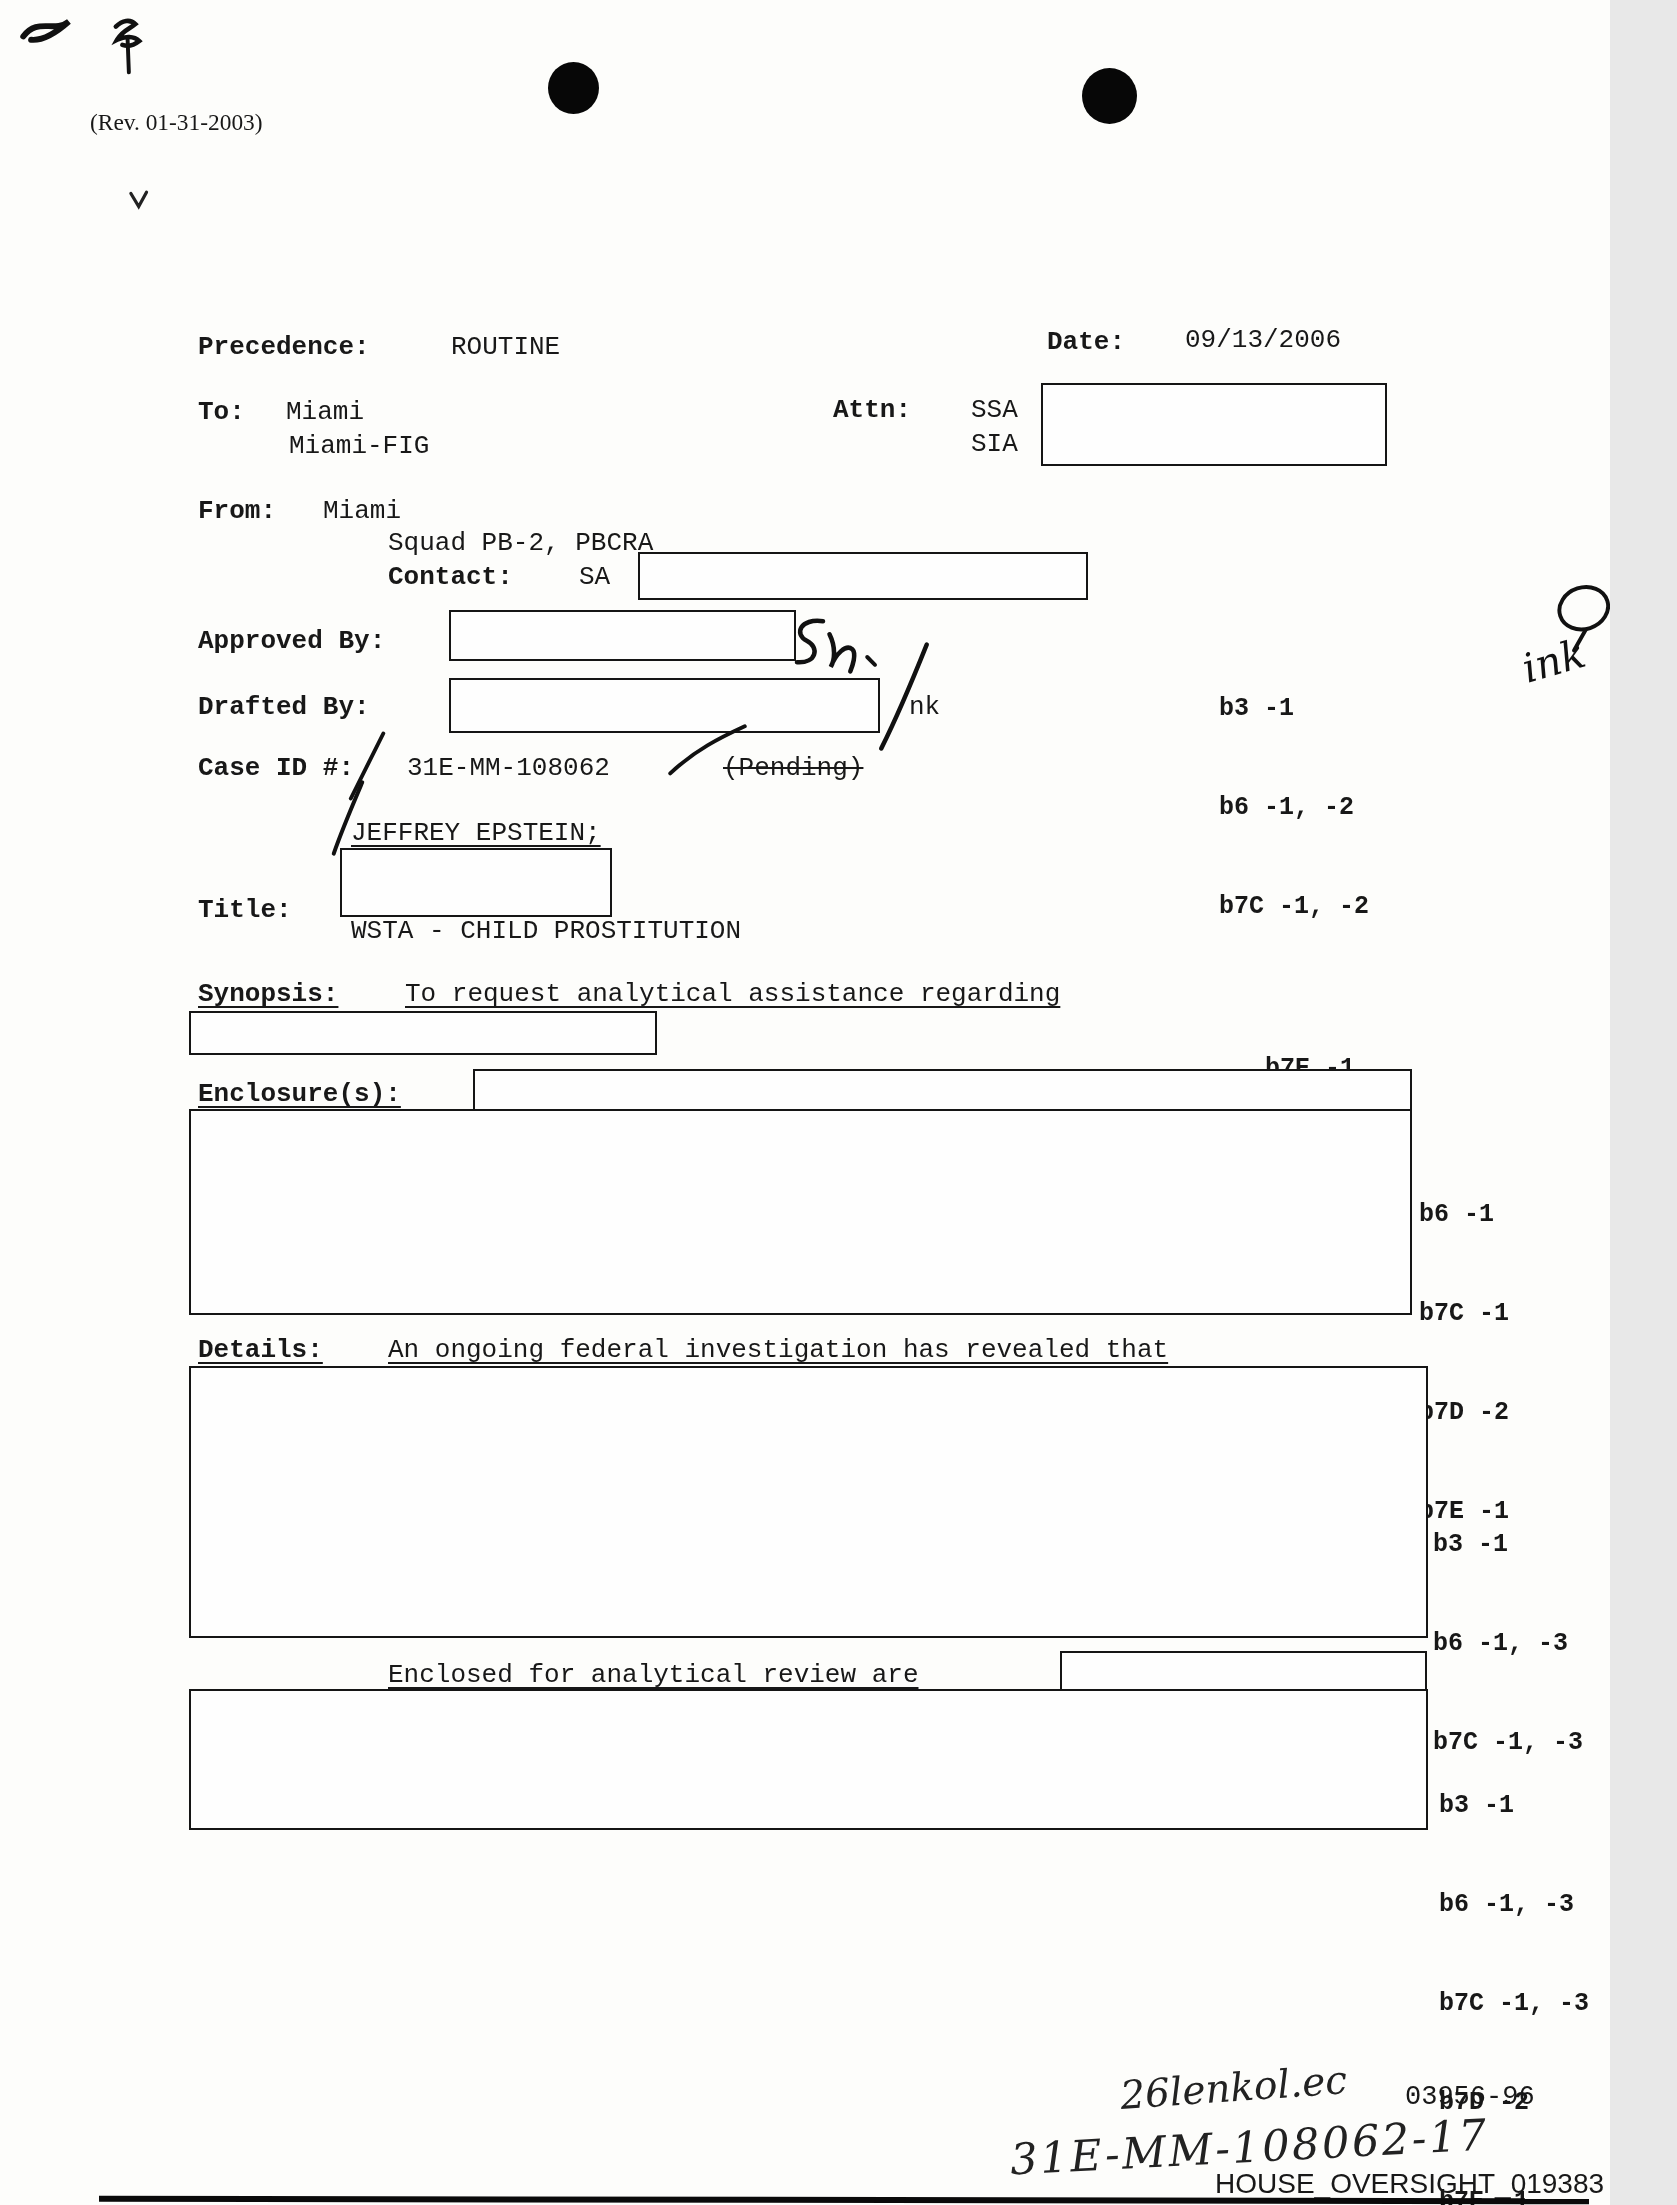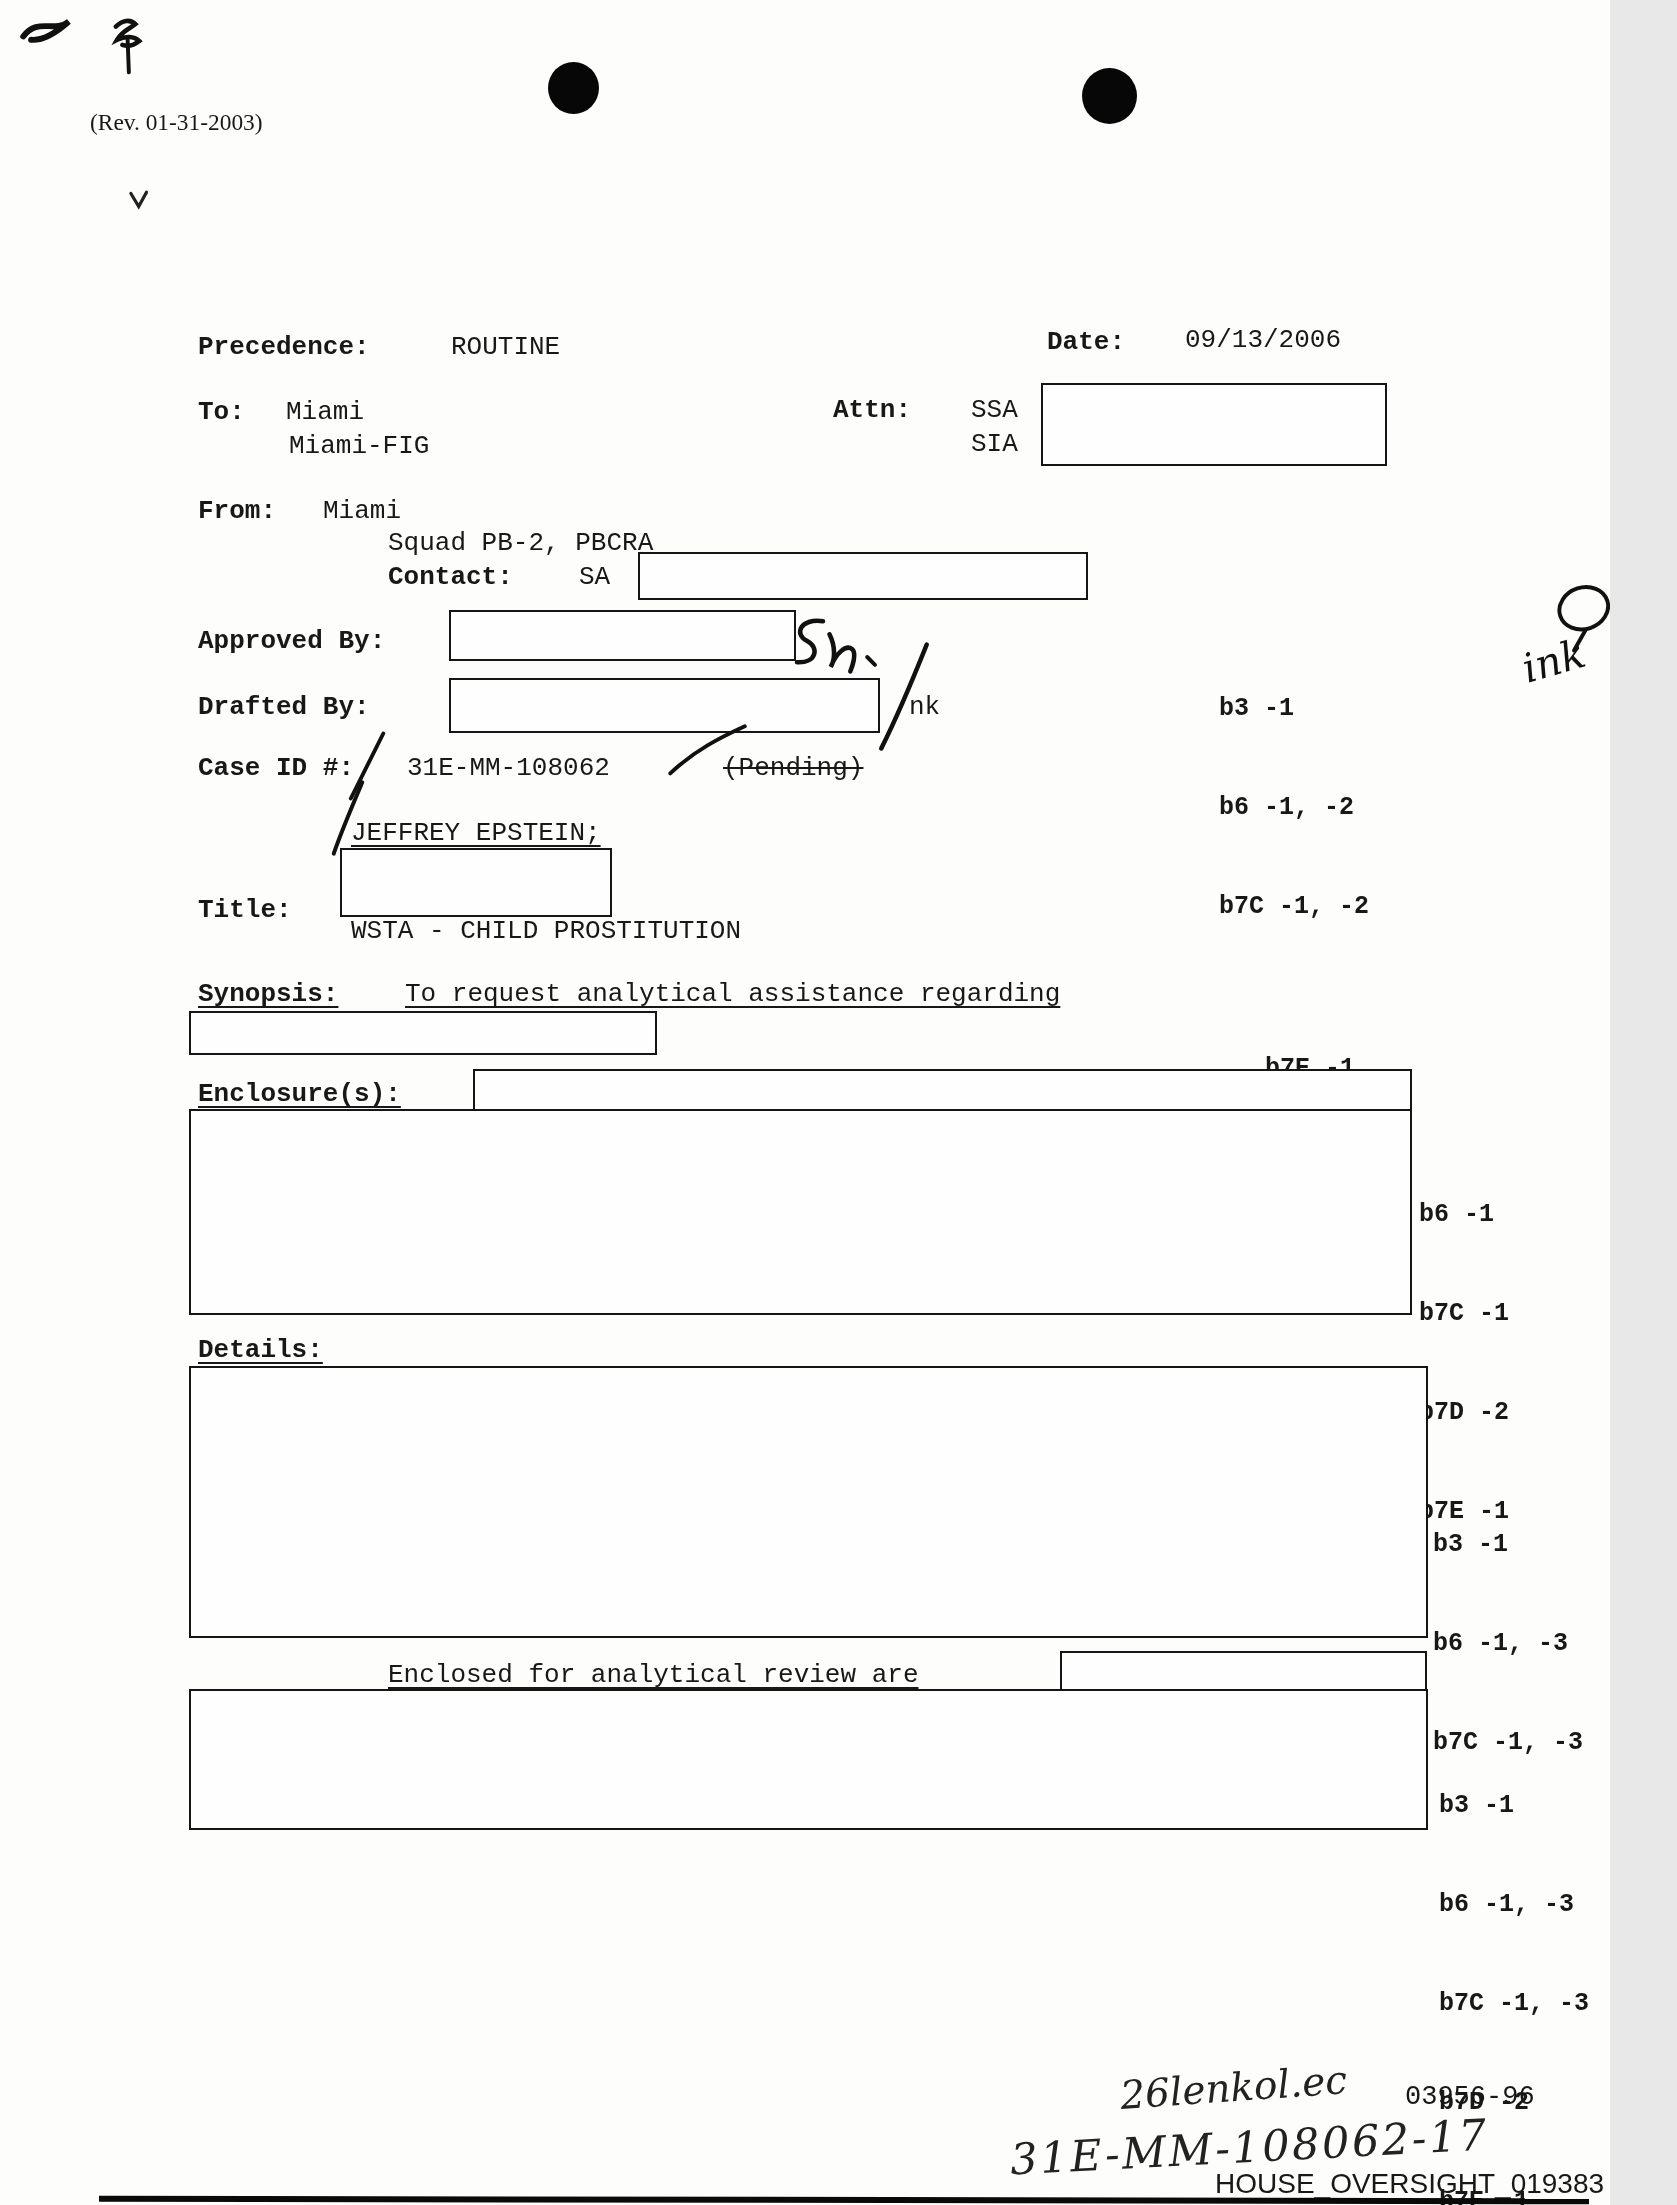--- a/index.html
+++ b/index.html
@@ -137,20 +137,21 @@
   <div class="rbox" style="left:473px;top:1069px;width:935px;height:38px;"></div>
   <div class="rbox" style="left:189px;top:1109px;width:1219px;height:202px;"></div>
   <div class="code" style="left:1419px;top:1132px;">
     <div>b6 -1</div>
     <div>b7C -1</div>
     <div>b7D -2</div>
     <div>b7E -1</div>
   </div>
 
   <div class="t b ul" style="left:198px;top:1335px;font-family:Liberation Mono, monospace;">Details:</div>
+  <div class="t ul" style="left:388px;top:1335px;">An ongoing federal investigation has revealed that</div>
   <div class="rbox" style="left:189px;top:1366px;width:1235px;height:268px;"></div>
   <div class="code" style="left:1433px;top:1462px;">
     <div>b3 -1</div>
     <div>b6 -1, -3</div>
     <div>b7C -1, -3</div>
   </div>
 
   <div class="t ul" style="left:388px;top:1660px;">Enclosed for analytical review are</div>
   <div class="rbox" style="left:1060px;top:1651px;width:363px;height:38px;"></div>
   <div class="rbox" style="left:189px;top:1689px;width:1235px;height:137px;"></div>

